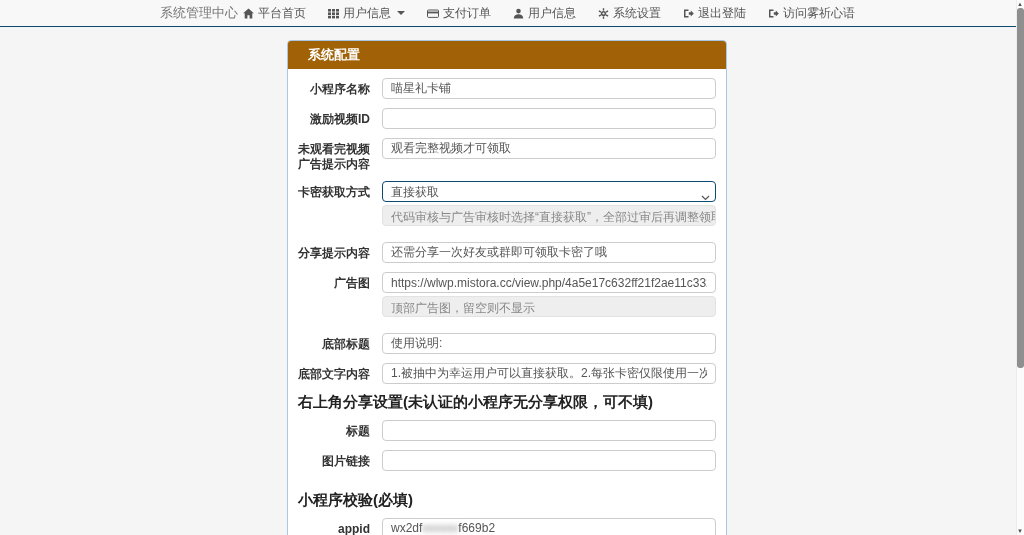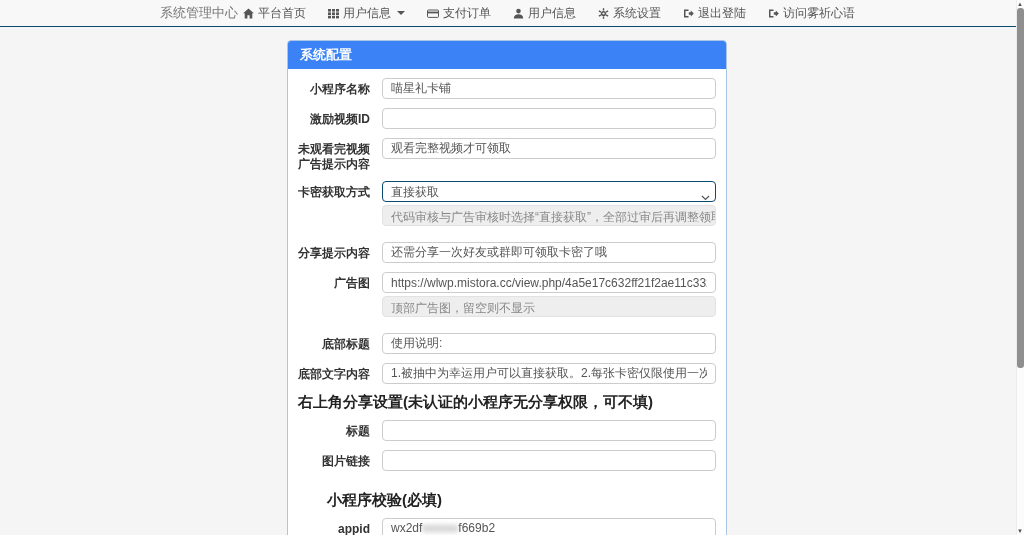--- a/index.html
+++ b/index.html
@@ -38,22 +38,22 @@
   }
   .scroll-arrow { position:absolute; right:0; width:8px; text-align:center; font-size:6px; color:#505050; line-height:8px; }
   .scroll-arrow.up { top:0; }
   .scroll-arrow.down { bottom:0; }
   
   .panel {
     width:440px; margin-left:287px; margin-top:13px;
     background:#fff; border:1px solid #a9c6e2; border-radius:4px;
   }
   .panel-heading {
-    background:#3b82f6; color:#fff; font-size:13px; font-weight:bold;
-    padding:5px 12px; border-radius:3px 3px 0 0;
+    background:#a16207; color:#fff; font-size:13px; font-weight:bold;
+    padding:5px 20px; border-radius:3px 3px 0 0;
   }
   .panel-body { padding:9px 10px 30px 10px; }
   
   .form-row { display:flex; margin-bottom:9px; }
   .form-row.gap { margin-bottom:16px; }
   .ctl-label {
     width:72px; flex:0 0 72px; text-align:right; font-size:12px; font-weight:bold;
     color:#333; padding-top:4px; line-height:1.25; margin-right:12px;
   }
   .ctl { flex:1; min-width:0; }
@@ -71,21 +71,21 @@
     -webkit-appearance:none; appearance:none; outline:none;
   }
   .select-wrap { position:relative; }
   .select-chevron { position:absolute; right:6px; top:6px; pointer-events:none; }
   .help-box {
     margin-top:3px; background:#eee; border:1px solid #e2e2e2; border-radius:4px;
     padding:3px 8px; font-size:12px; color:#888; height:21px;
     white-space:nowrap; overflow:hidden;
   }
   .section-title { font-size:15px; font-weight:bold; color:#222; margin:8px 0 8px 0; }
-  .section-title.far { margin-top:20px;margin-left:29px; }
+  .section-title.far { margin-top:20px; }
   .blur-mid { filter:blur(2.5px); color:#888; }
 </style>
 </head>
 <body>
 
 <div class="navbar">
   <div class="brand">系统管理中心</div>
   <div class="nav-menu">
 
     <div class="nav-item">

